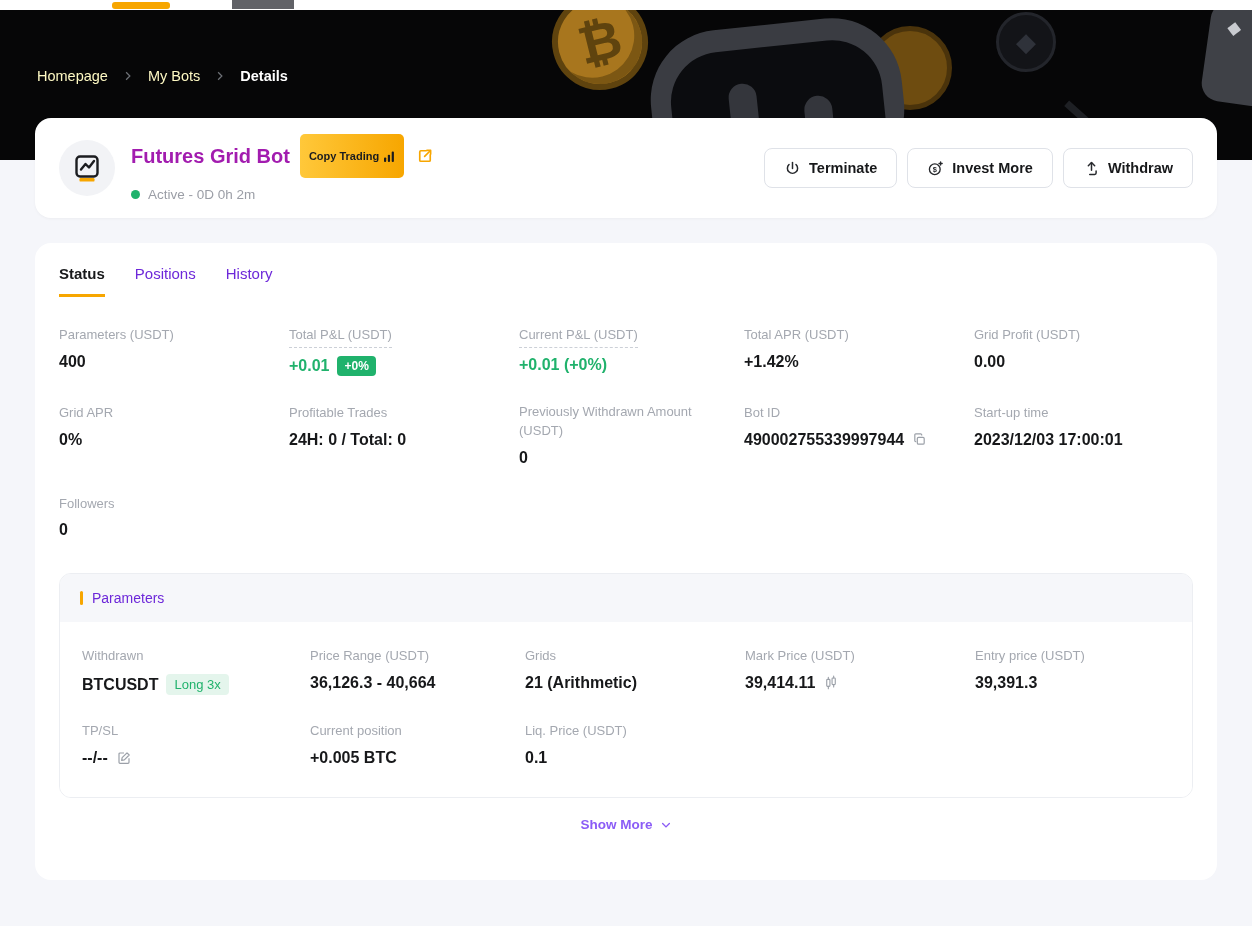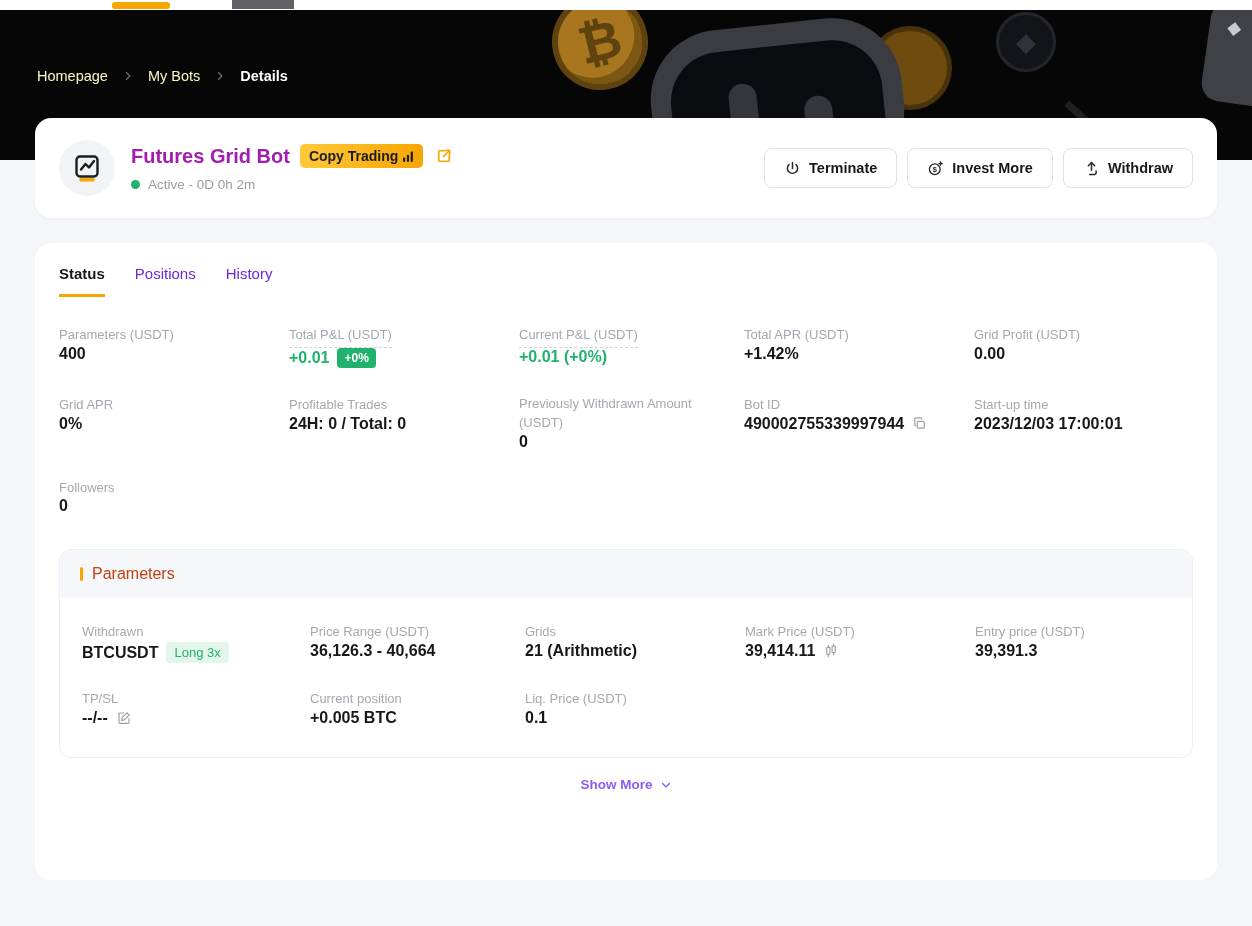--- a/index.html
+++ b/index.html
@@ -49,22 +49,22 @@
   
   .card { position:absolute; left:35px; width:1182px; background:#ffffff; border-radius:16px; z-index:4; }
   .header-card { top:118px; height:100px; display:flex; align-items:center; justify-content:space-between; padding:0 24px; box-shadow:0 1px 3px rgba(20,22,26,.04); }
   .main-card { top:243px; height:637px; display:flex; flex-direction:column; }
 
   
   .bot-identity { display:flex; align-items:center; gap:16px; }
   .bot-avatar { width:56px; height:56px; border-radius:50%; background:#f2f3f6; display:flex; align-items:center; justify-content:center; }
   .bot-title-row { display:flex; align-items:center; gap:10px; }
   .bot-title { font-size:20px; font-weight:bold; color:#a21caf; }
-  .ct-badge { display:inline-flex; align-items:center; gap:5px; padding:4px 9px; border-radius:5px;
-    background:linear-gradient(90deg,#ffc83a,#f7a600); font-size:14px; font-weight:bold; color:#1b1c1f; cursor:pointer; }
+  .ct-badge { display:inline-flex; align-items:center; gap:5px; padding:16px 9px; border-radius:5px;
+    background:linear-gradient(90deg,#ffc83a,#f7a600); font-size:11px; font-weight:bold; color:#1b1c1f; cursor:pointer; }
   .ext-link { color:#f7a600; cursor:pointer; margin-left:2px; }
   .bot-status-row { display:flex; align-items:center; gap:8px; margin-top:9px; }
   .status-dot { width:9px; height:9px; border-radius:50%; background:#20b26c; }
   .status-text { font-size:13.5px; color:#9b9ea6; }
 
   
   .header-actions { display:flex; gap:10px; }
   .action-btn { display:inline-flex; align-items:center; gap:8px; height:40px; padding:0 19px;
     background:#ffffff; border:1px solid #dfe2e8; border-radius:8px; font-size:14.5px; font-weight:bold;
     color:#17181a; cursor:pointer; font-family:inherit; }
@@ -72,31 +72,31 @@
 
   
   .tabs { display:flex; gap:30px; padding:22px 24px 0; }
   .tab { font-size:15px; padding-bottom:12px; color:#6d28d9; cursor:pointer; border-bottom:3px solid transparent; }
   .tab.active { color:#17181a; font-weight:bold; border-bottom-color:#f7a600; }
 
   
   .stats-grid { display:grid; grid-template-columns:230px 230px 225px 230px auto; row-gap:27px; margin:28px 24px 0; }
   .stat-label { font-size:13px; color:#a4a8b0; line-height:1.45; }
   .stat-label.dotted { display:inline-block; border-bottom:1px dashed #ccd0d7; padding-bottom:2px; cursor:help; }
-  .stat-value { font-size:16px; font-weight:bold; color:#17181a; margin-top:0; display:flex; align-items:center; gap:8px;text-align:center; }
+  .stat-value { font-size:16px; font-weight:bold; color:#17181a; margin-top:8px; display:flex; align-items:center; gap:8px;text-align:center; }
   .stat-value.green { color:#20b26c; }
   .pnl-badge { background:#20b26c; color:#ffffff; font-size:12px; font-weight:bold; padding:3px 7px; border-radius:4px; }
   .icon-btn { color:#9ba0a8; cursor:pointer; display:inline-flex; }
   .stat-cell .wrap-label { max-width:215px; display:block; }
 
   
   .params-panel { margin:34px 24px 0; border:1px solid #eceef2; border-radius:12px; overflow:hidden; }
   .params-header { background:#f6f7fa; height:48px; display:flex; align-items:center; padding-left:20px; }
   .params-accent { width:3px; height:14px; border-radius:2px; background:#f7a600; margin-right:9px; }
-  .params-title { font-size:16px; color:#c2410c; }
+  .params-title { font-size:14px; color:#6d28d9; }
   .params-body { background:#ffffff; padding:24px 0 30px; }
   .params-grid { display:grid; grid-template-columns:228px 215px 220px 230px auto; row-gap:26px; padding:0 22px; }
   .long-badge { background:#e4f5ec; color:#20b26c; font-size:13px; font-weight:normal; padding:3px 8px; border-radius:4px; }
 
   
   .show-more { margin-top:19px; display:flex; align-items:center; justify-content:center; gap:7px;
     font-size:13.5px; font-weight:bold; color:#8b5cf6; cursor:pointer; }
 </style>
 </head>
 <body>

